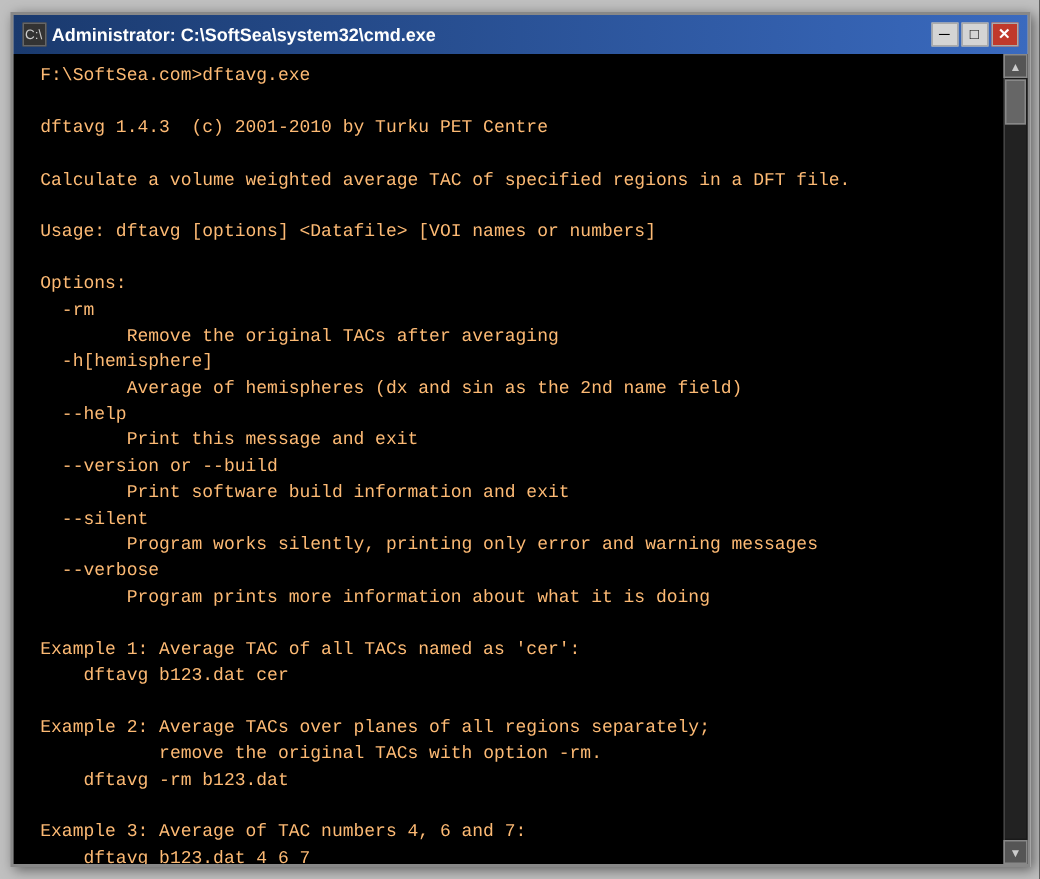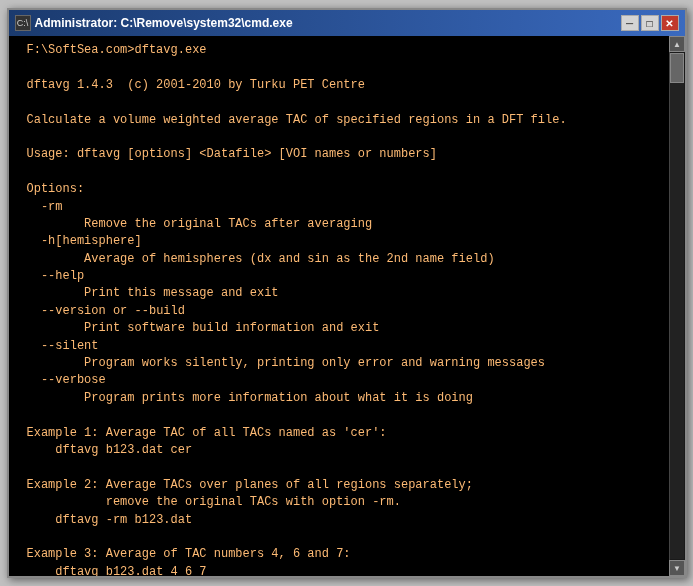--- a/index.html
+++ b/index.html
@@ -145,21 +145,21 @@
       border: 1px solid #888;
     }
   </style>
 </head>
 <body>
 
 <div class="window">
   <div class="title-bar">
     <div class="title-bar-left">
       <div class="title-icon">C:\</div>
-      <span class="title-text">Administrator: C:\Remove\system32\cmd.exe</span>
+      <span class="title-text">Administrator: C:\SoftSea\system32\cmd.exe</span>
     </div>
     <div class="title-bar-buttons">
       <div class="tb-btn">─</div>
       <div class="tb-btn">□</div>
       <div class="tb-btn close">✕</div>
     </div>
   </div>
   <div class="console-body">
     <div class="console-content">F:\SoftSea.com&gt;dftavg.exe
 

